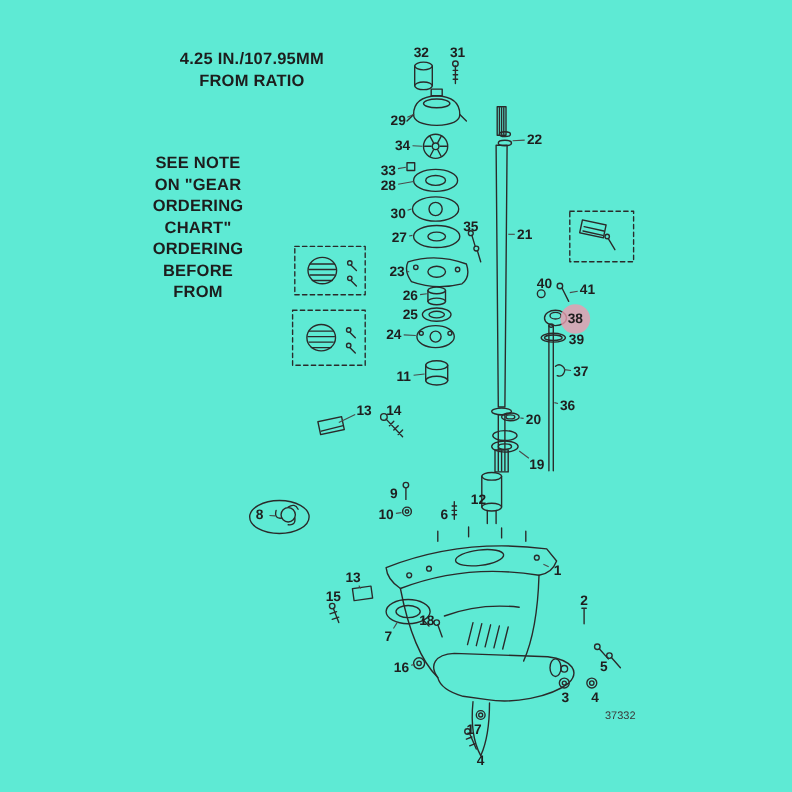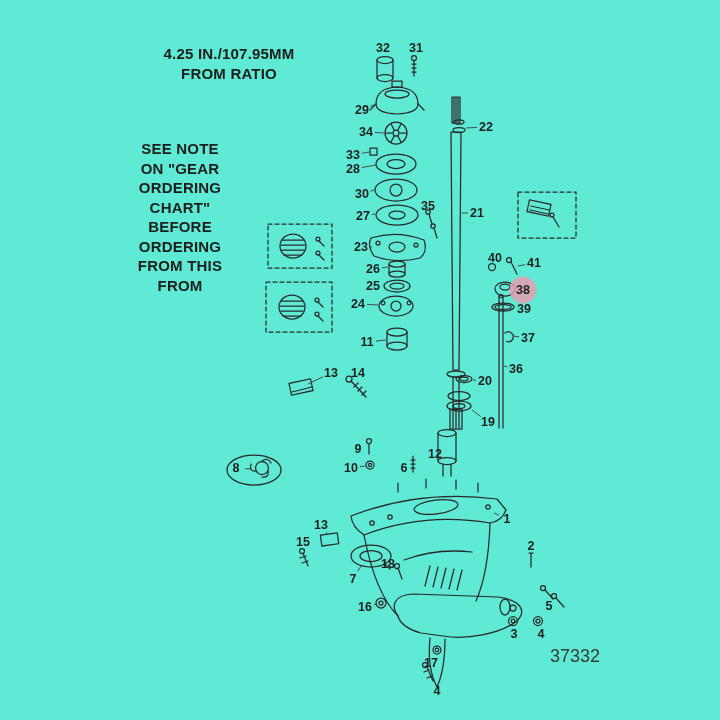--- a/index.html
+++ b/index.html
@@ -7,21 +7,21 @@
     position:relative;width:720px;height:720px;background:#5eead4;
     font-family:"Liberation Sans",sans-serif;overflow:hidden;
   }
   .note{
     position:absolute;text-align:center;font-weight:bold;color:#1d1d1d;
     font-size:15px;line-height:19.5px;letter-spacing:.2px;white-space:nowrap;
   }
   #spec-note{left:148px;top:44px;width:162px;}
   #warning-note{left:124px;top:139px;width:112px;}
   #diagram-number{
-    position:absolute;left:550px;top:646px;font-size:18px;color:#3a3a3a;
+    position:absolute;left:550px;top:646px;font-size:10px;color:#3a3a3a;
     font-family:"Liberation Sans",sans-serif;
   }
   svg{position:absolute;left:0;top:0;}
   .art{stroke:#2a2a2a;fill:none;stroke-width:1.25;stroke-linecap:round;stroke-linejoin:round;}
   .dash{stroke-dasharray:4 3;}
   .leader{stroke:#4a4a4a;stroke-width:1;}
   .part-num{font:700 12.5px "Liberation Sans",sans-serif;fill:#1f1f1f;}
 </style>
 </head>
 <body>
@@ -31,23 +31,22 @@
   <div class="note" id="spec-note">
     <div>4.25 IN./107.95MM</div>
     <div>FROM RATIO</div>
   </div>
 
   <div class="note" id="warning-note">
     <div>SEE NOTE</div>
     <div>ON "GEAR</div>
     <div>ORDERING</div>
     <div>CHART"</div>
+    <div>ORDERING</div>
     <div>BEFORE</div>
-    <div>ORDERING</div>
-    <div>FROM THIS</div>
     <div>FROM</div>
   </div>
 
   <div id="diagram-number">37332</div>
 
   <svg id="diagram-svg" width="720" height="720" viewBox="0 0 720 720">
 
     <g class="art">
 
       <ellipse cx="385" cy="60" rx="8" ry="3.5"></ellipse>

